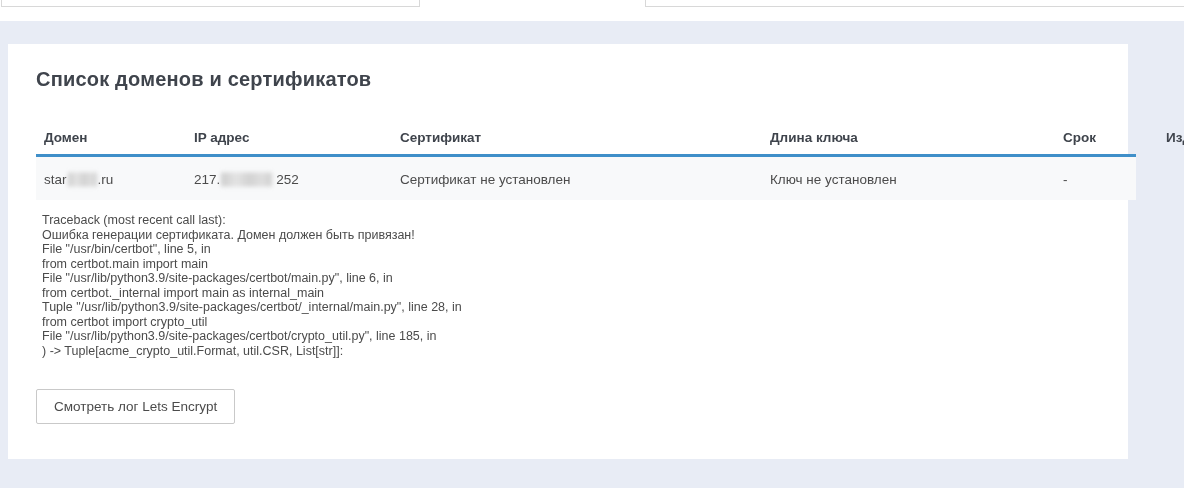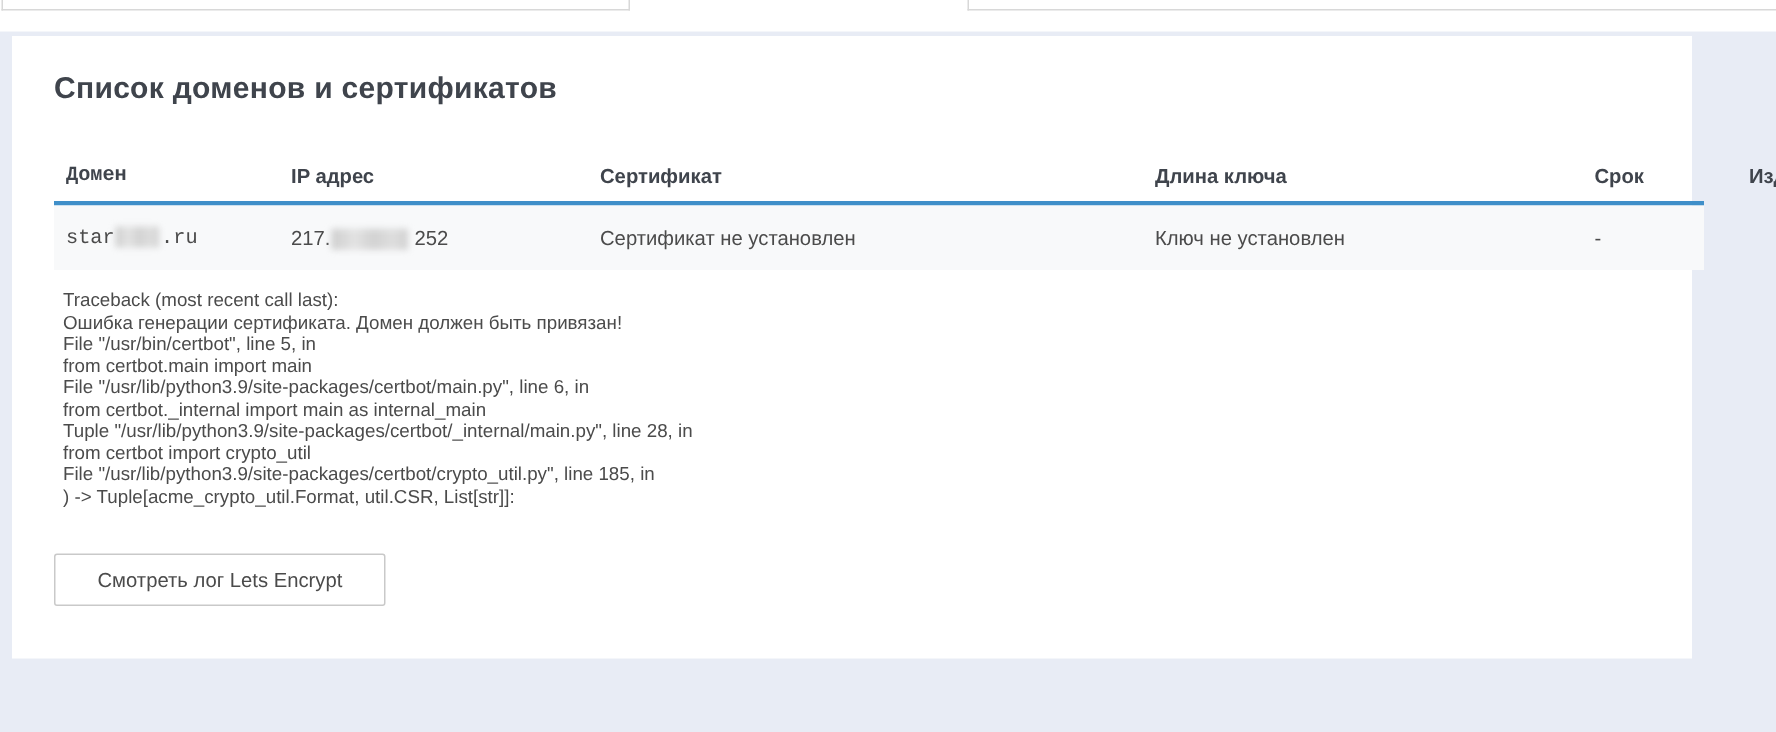--- a/index.html
+++ b/index.html
@@ -14,42 +14,42 @@
     font-family:"Liberation Sans", sans-serif;color:var(--text-color);
   }
   
   .topbar{position:absolute;left:0;top:0;width:1184px;height:21px;background:var(--panel-bg);}
   .tab-stub{position:absolute;top:0;height:7px;background:var(--panel-bg);
     border-left:1px solid var(--border-color);border-right:1px solid var(--border-color);
     border-bottom:1px solid var(--border-color);}
   .tab-stub.left{left:1px;width:419px;}
   .tab-stub.right{left:645px;width:600px;border-right:none;}
   
-  .panel{position:absolute;left:8px;top:24px;width:1120px;height:415px;background:var(--panel-bg);}
+  .panel{position:absolute;left:8px;top:44px;width:1120px;height:415px;background:var(--panel-bg);}
   .page-title{position:absolute;left:28px;top:24px;font-size:20px;font-weight:bold;
     color:var(--heading-color);letter-spacing:.2px;}
   
   .thead{position:absolute;left:28px;top:83px;right:-8px;height:27px;font-size:13.5px;
     font-weight:bold;color:var(--heading-color);}
   .thead .cell{position:absolute;top:3px;white-space:nowrap;}
   .divider{position:absolute;left:28px;top:110px;right:-8px;height:3px;background:var(--accent);}
   .trow{position:absolute;left:28px;top:113px;right:-8px;height:43px;background:var(--row-bg);
     font-size:13.5px;color:var(--text-color);}
   .trow .cell{position:absolute;top:50%;transform:translateY(-50%);white-space:nowrap;}
-  .c0{left:8px;font-family:Liberation Mono, monospace;} .c1{left:158px;} .c2{left:364px;} .c3{left:734px;} .c4{left:1027px;text-align:center;} .c5{left:1130px;}
+  .c0{left:8px;} .c1{left:158px;} .c2{left:364px;} .c3{left:734px;} .c4{left:1027px;text-align:center;} .c5{left:1130px;}
   .blur{display:inline-block;height:14px;border-radius:1px;vertical-align:-3px;
     background:linear-gradient(90deg,#cdcdcd 0%,#e3e3e3 30%,#d2d2d2 55%,#dedede 80%,#d0d0d0 100%);
     filter:blur(2px);}
   .blur.domain{width:29px;margin:0 1px;}
   .blur.ip{width:51px;margin:0 4px 0 1px;}
   
   .log{position:absolute;left:34px;top:169px;font-size:12.5px;line-height:14.5px;
     color:var(--text-color);white-space:nowrap;}
   
-  .log-button{position:absolute;left:28px;top:345px;height:35px;padding:0 28px;
+  .log-button{position:absolute;left:28px;top:345px;height:35px;padding:0 17px;
     background:var(--panel-bg);border:1px solid #c9c9c9;border-radius:2px;
     font-family:"Liberation Sans", sans-serif;font-size:13.5px;color:var(--text-color);cursor:pointer;}
 </style>
 </head>
 <body>
 
 <div class="topbar">
   <div class="tab-stub left"></div>
   <div class="tab-stub right"></div>
 </div>

